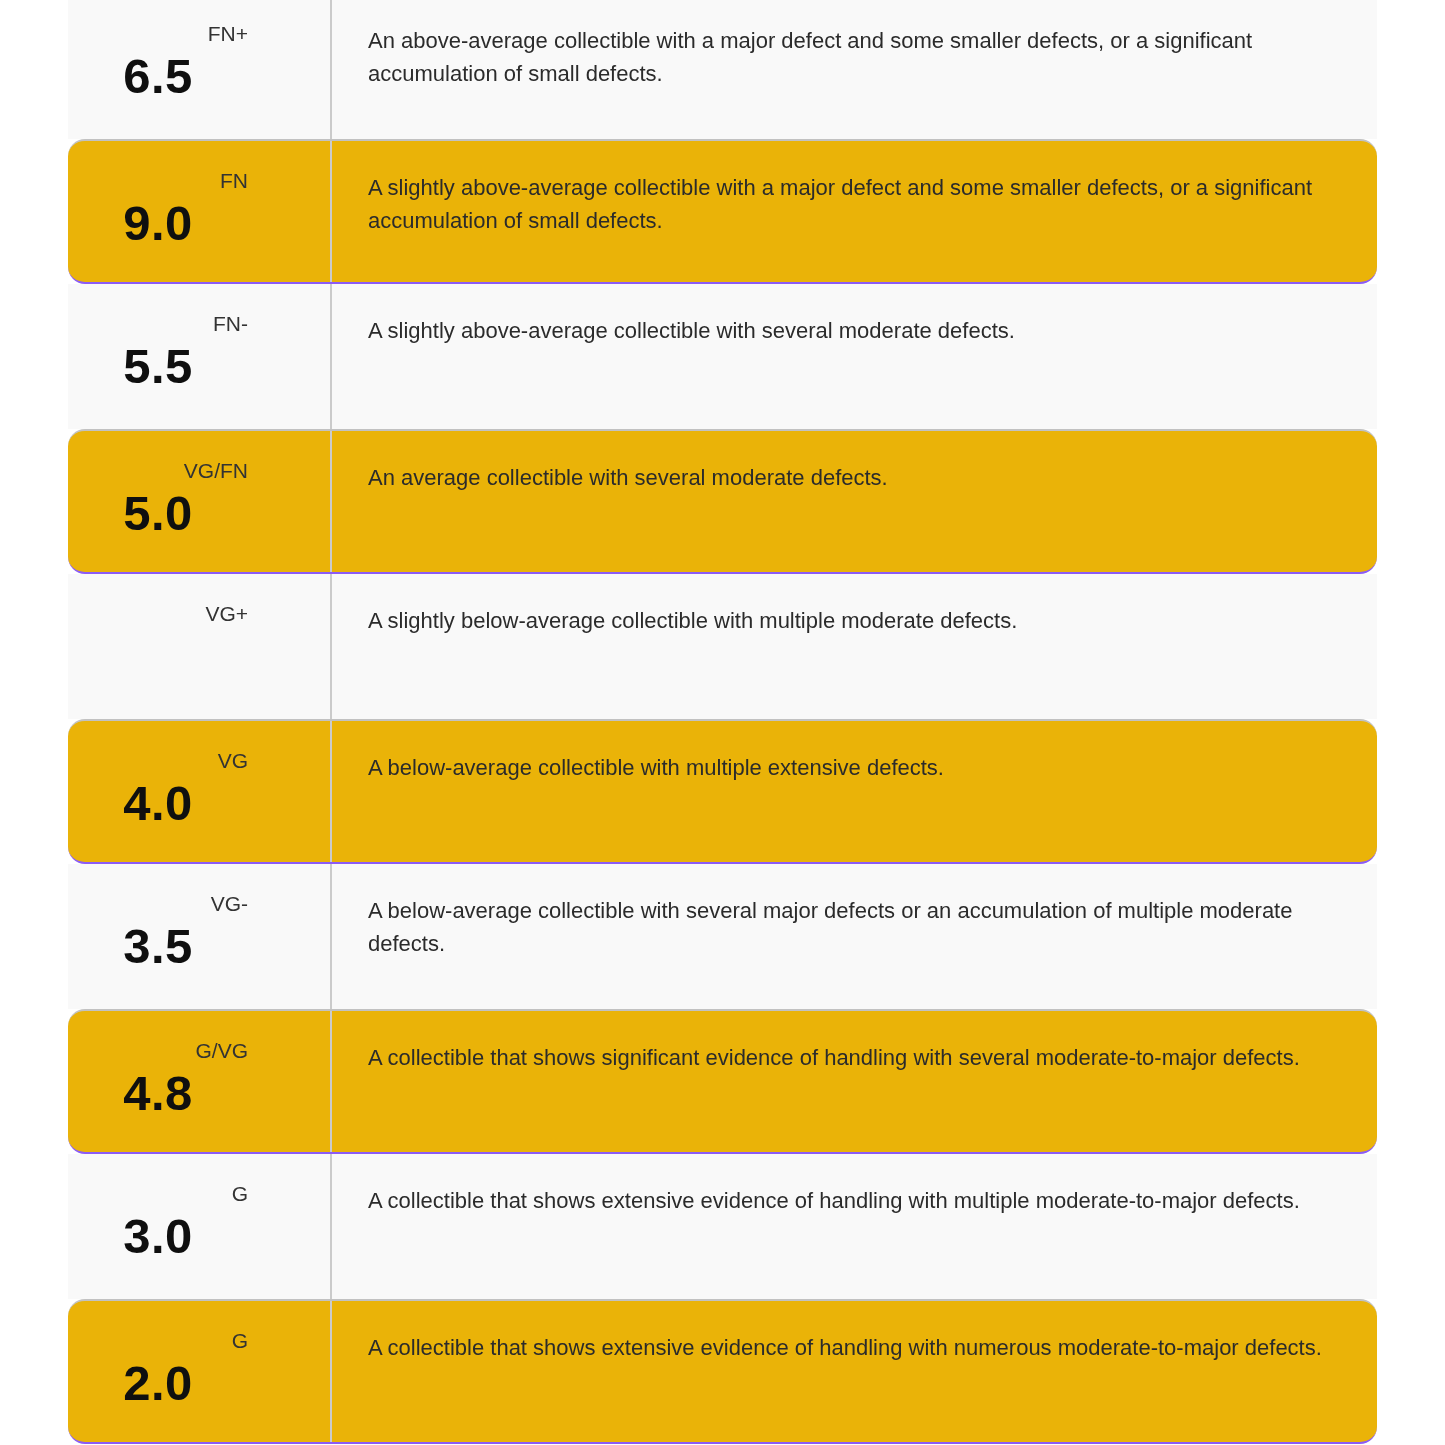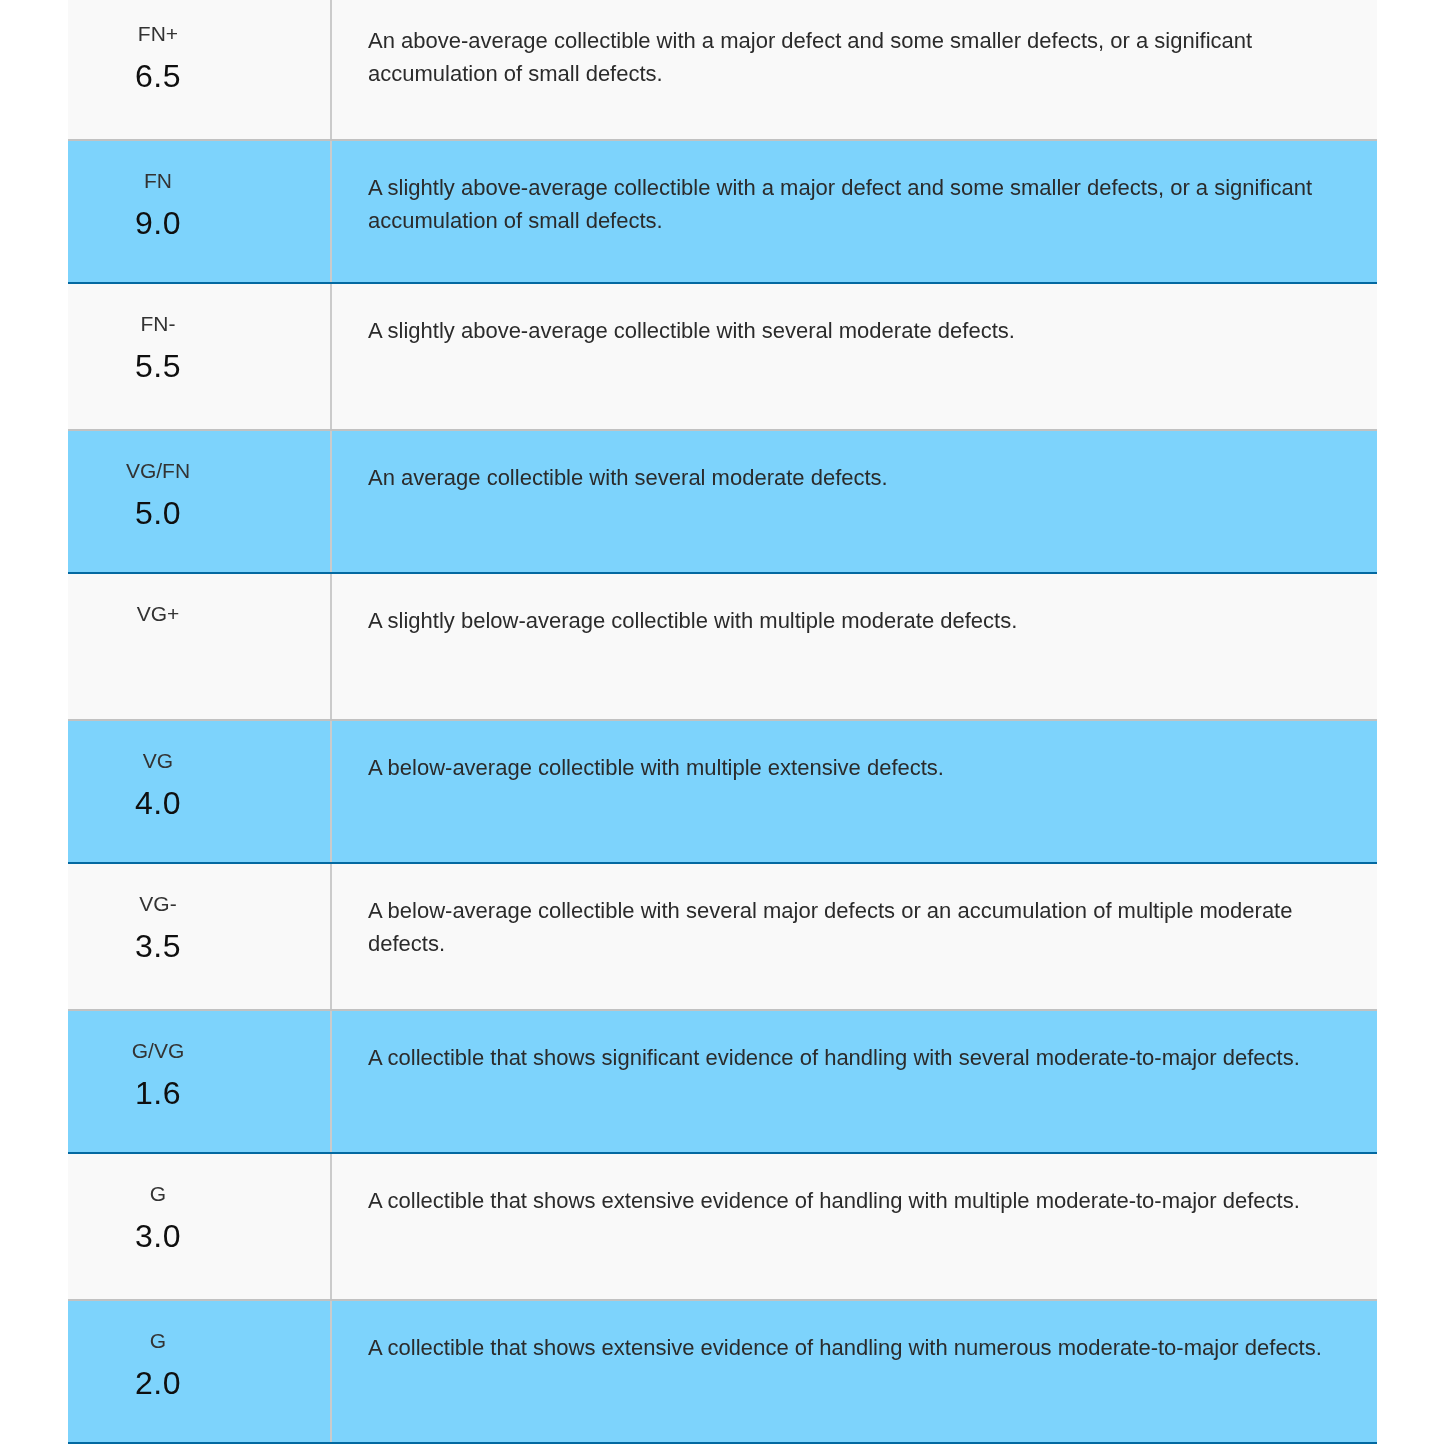--- a/index.html
+++ b/index.html
@@ -20,41 +20,43 @@
     top: -6px;
     width: 1309px;
   }
   .grade-row {
     display: flex;
     height: 145px;
     box-sizing: border-box;
   }
   .grade-row.light { background: #f9f9f9; }
   .grade-row.dark {
-    background: #7dd3fc;
+    background: #eab308;
     border-top: 2px solid #c2c2c2;
-    border-bottom: 2px solid #0369a1;
+    border-bottom: 2px solid #8b5cf6;
+    border-radius: 17px;
   }
   .grade-cell {
     width: 264px;
     box-sizing: border-box;
     border-right: 2px solid #cbcbcb;
     padding: 27px 82px 0 0;
     text-align: center;
     flex-shrink: 0;
   }
   .grade-label {
     font-size: 21px;
     line-height: 26px;
     color: #333333;
+    text-align: right;
   }
   .grade-number {
-    font-size: 32px;
+    font-size: 49px;
     line-height: 58px;
-    font-weight: normal;
+    font-weight: bold;
     color: #0f0f0f;
     letter-spacing: 0.5px;
     text-align: center;
   }
   .desc-cell {
     flex: 1;
     box-sizing: border-box;
     padding: 30px 14px 0 36px;
     font-size: 22px;
     line-height: 33px;
@@ -116,21 +118,21 @@
     <div class="grade-cell">
       <div class="grade-label">VG-</div>
       <div class="grade-number">3.5</div>
     </div>
     <div class="desc-cell">A below-average collectible with several major defects or an accumulation of multiple moderate defects.</div>
   </div>
 
   <div class="grade-row dark">
     <div class="grade-cell">
       <div class="grade-label">G/VG</div>
-      <div class="grade-number">1.6</div>
+      <div class="grade-number">4.8</div>
     </div>
     <div class="desc-cell">A collectible that shows significant evidence of handling with several moderate-to-major defects.</div>
   </div>
 
   <div class="grade-row light">
     <div class="grade-cell">
       <div class="grade-label">G</div>
       <div class="grade-number">3.0</div>
     </div>
     <div class="desc-cell">A collectible that shows extensive evidence of handling with multiple moderate-to-major defects.</div>

